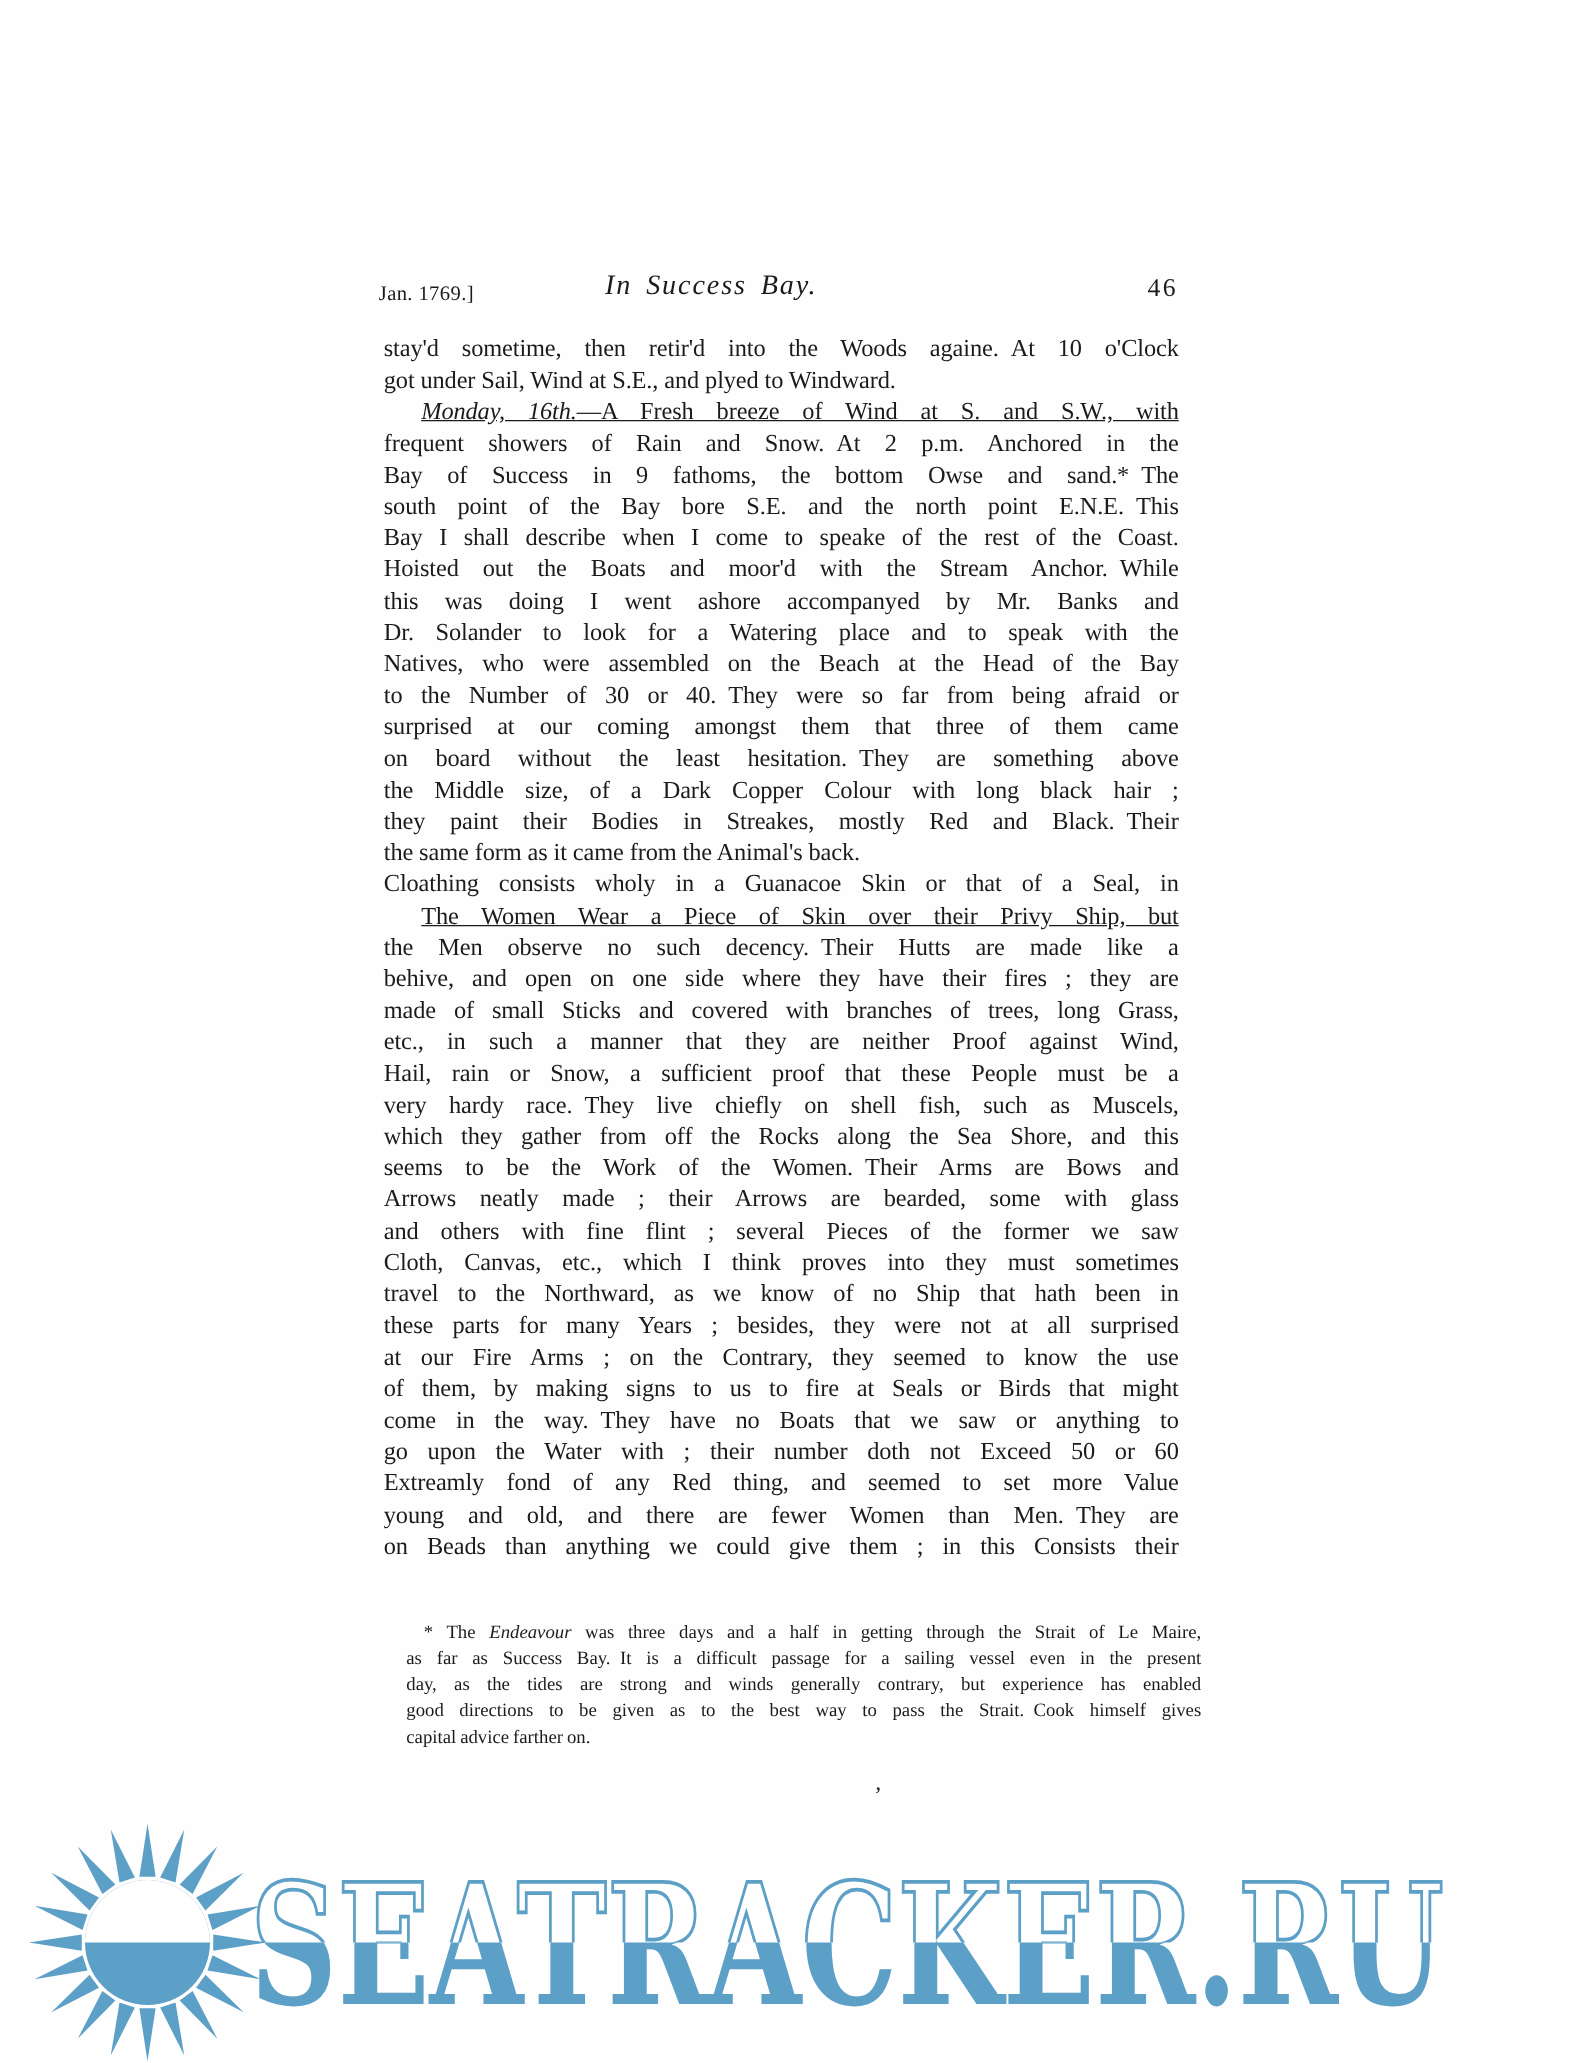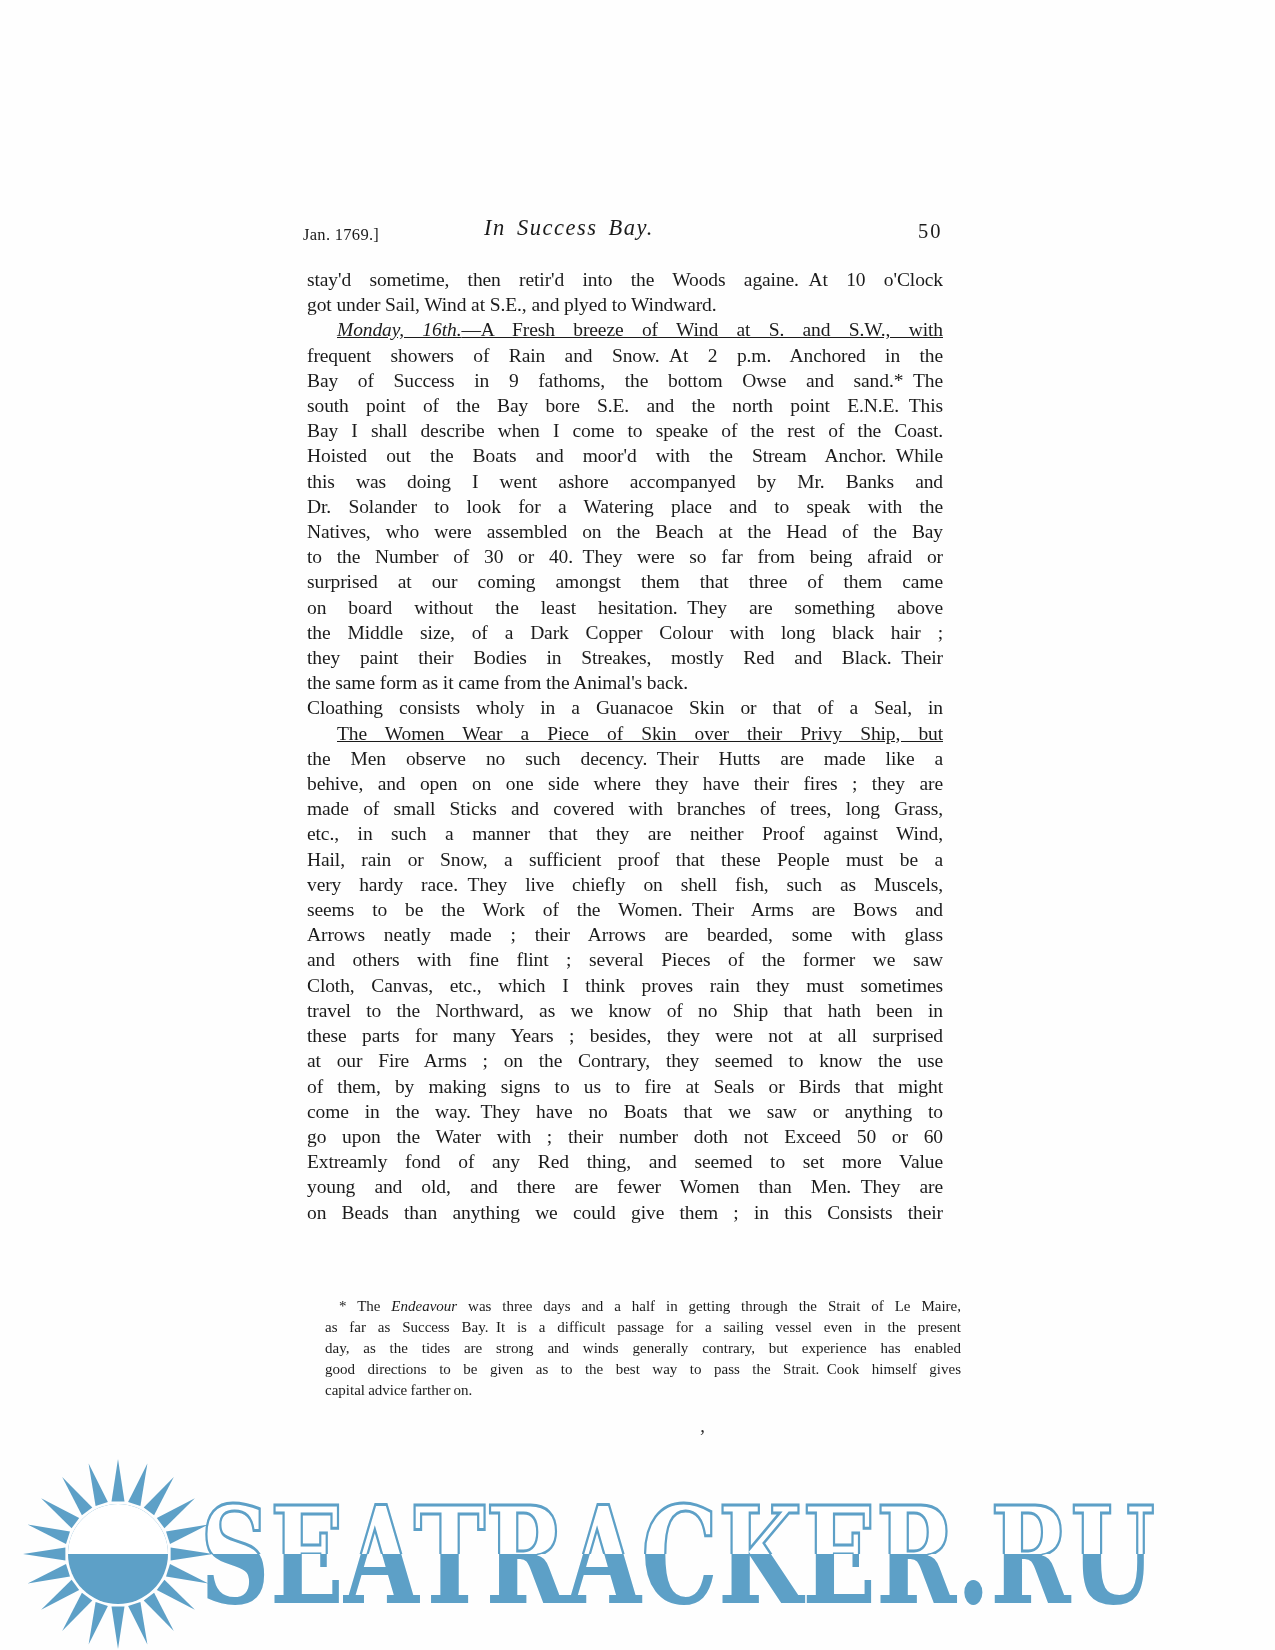--- a/index.html
+++ b/index.html
@@ -22,21 +22,21 @@
   .watermark{position:absolute;left:0;top:1368px;}
   .wm-text{font-family:"DejaVu Serif",serif;font-weight:bold;font-size:134px;}
 </style>
 </head>
 <body>
 
 <div class="page">
 
   <div class="hdr-left">Jan. 1769.]</div>
   <div class="hdr-center">In Success Bay.</div>
-  <div class="hdr-right">50</div>
+  <div class="hdr-right">46</div>
 
   <div class="body-text" id="body-lines">
       <div class="line"><span>stay'd sometime, then retir'd into the Woods againe. At 10 o'Clock</span></div>
       <div class="line end"><span>got under Sail, Wind at S.E., and plyed to Windward.</span></div>
       <div class="line indent"><span class="it">Monday, 16th.</span><span>—A Fresh breeze of Wind at S. and S.W., with</span></div>
       <div class="line"><span>frequent showers of Rain and Snow. At 2 p.m. Anchored in the</span></div>
       <div class="line"><span>Bay of Success in 9 fathoms, the bottom Owse and sand.* The</span></div>
       <div class="line"><span>south point of the Bay bore S.E. and the north point E.N.E. This</span></div>
       <div class="line"><span>Bay I shall describe when I come to speake of the rest of the Coast.</span></div>
       <div class="line"><span>Hoisted out the Boats and moor'd with the Stream Anchor. While</span></div>
@@ -50,24 +50,25 @@
       <div class="line"><span>they paint their Bodies in Streakes, mostly Red and Black. Their</span></div>
       <div class="line end"><span>the same form as it came from the Animal's back.</span></div>
       <div class="line"><span>Cloathing consists wholy in a Guanacoe Skin or that of a Seal, in</span></div>
       <div class="line indent"><span>The Women Wear a Piece of Skin over their Privy Ship, but</span></div>
       <div class="line"><span>the Men observe no such decency. Their Hutts are made like a</span></div>
       <div class="line"><span>behive, and open on one side where they have their fires ; they are</span></div>
       <div class="line"><span>made of small Sticks and covered with branches of trees, long Grass,</span></div>
       <div class="line"><span>etc., in such a manner that they are neither Proof against Wind,</span></div>
       <div class="line"><span>Hail, rain or Snow, a sufficient proof that these People must be a</span></div>
       <div class="line"><span>very hardy race. They live chiefly on shell fish, such as Muscels,</span></div>
+      <div class="line"><span>which they gather from off the Rocks along the Sea Shore, and this</span></div>
       <div class="line"><span>seems to be the Work of the Women. Their Arms are Bows and</span></div>
       <div class="line"><span>Arrows neatly made ; their Arrows are bearded, some with glass</span></div>
       <div class="line"><span>and others with fine flint ; several Pieces of the former we saw</span></div>
-      <div class="line"><span>Cloth, Canvas, etc., which I think proves rain they must sometimes</span></div>
+      <div class="line"><span>Cloth, Canvas, etc., which I think proves into they must sometimes</span></div>
       <div class="line"><span>travel to the Northward, as we know of no Ship that hath been in</span></div>
       <div class="line"><span>these parts for many Years ; besides, they were not at all surprised</span></div>
       <div class="line"><span>at our Fire Arms ; on the Contrary, they seemed to know the use</span></div>
       <div class="line"><span>of them, by making signs to us to fire at Seals or Birds that might</span></div>
       <div class="line"><span>come in the way. They have no Boats that we saw or anything to</span></div>
       <div class="line"><span>go upon the Water with ; their number doth not Exceed 50 or 60</span></div>
       <div class="line"><span>Extreamly fond of any Red thing, and seemed to set more Value</span></div>
       <div class="line"><span>young and old, and there are fewer Women than Men. They are</span></div>
       <div class="line"><span>on Beads than anything we could give them ; in this Consists their</span></div>
     </div>

